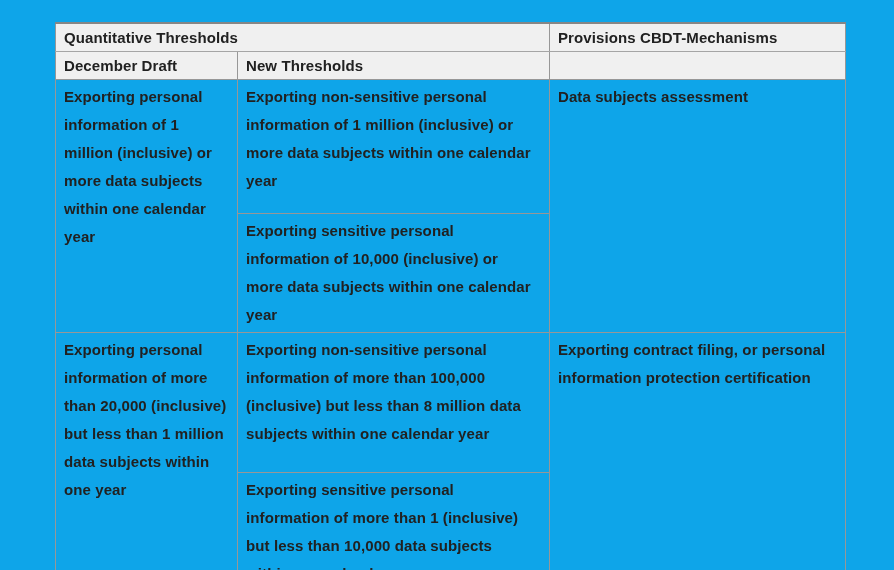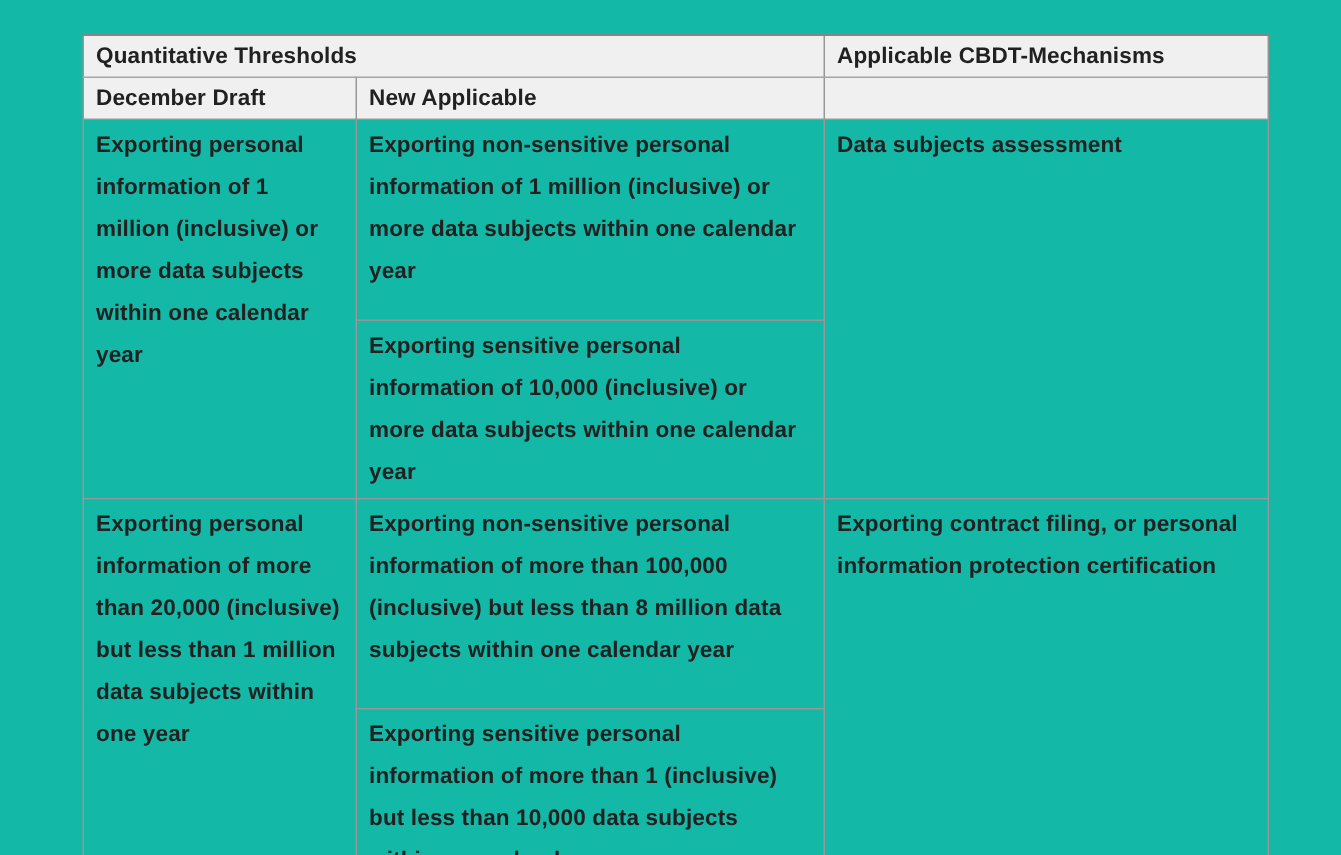--- a/index.html
+++ b/index.html
@@ -7,21 +7,21 @@
     width: 894px;
     height: 570px;
     background: #ffffff;
     font-family: "Liberation Sans", sans-serif;
     color: #212121;
   }
   .page {
     position: relative;
     width: 894px;
     height: 570px;
-    background: #14b8a6;
+    background: #0ea5e9;
   }
   table.cbdt {
     position: absolute;
     left: 55px;
     top: 22px;
     width: 790px;
     border-collapse: collapse;
     table-layout: fixed;
     font-size: 15px;
   }
@@ -58,25 +58,25 @@
 <div class="page">
   <table class="cbdt">
     <colgroup>
       <col class="c1">
         <col class="c2">
         <col class="c3">
     </colgroup>
     <tbody>
       <tr class="h1">
         <th colspan="2">Quantitative Thresholds</th>
-        <th>Applicable CBDT-Mechanisms</th>
+        <th>Provisions CBDT-Mechanisms</th>
       </tr>
       <tr class="h2">
         <th>December Draft</th>
-        <th>New Applicable</th>
+        <th>New Thresholds</th>
         <th></th>
       </tr>
 
       <tr>
         <td rowspan="2">Exporting personal information of 1 million (inclusive) or more data subjects within one calendar year</td>
         <td class="sub-a-1">Exporting non-sensitive personal information of 1 million (inclusive) or more data subjects within one calendar year</td>
         <td rowspan="2">Data subjects assessment</td>
       </tr>
       <tr>
         <td class="sub-b-1">Exporting sensitive personal information of 10,000 (inclusive) or more data subjects within one calendar year</td>

